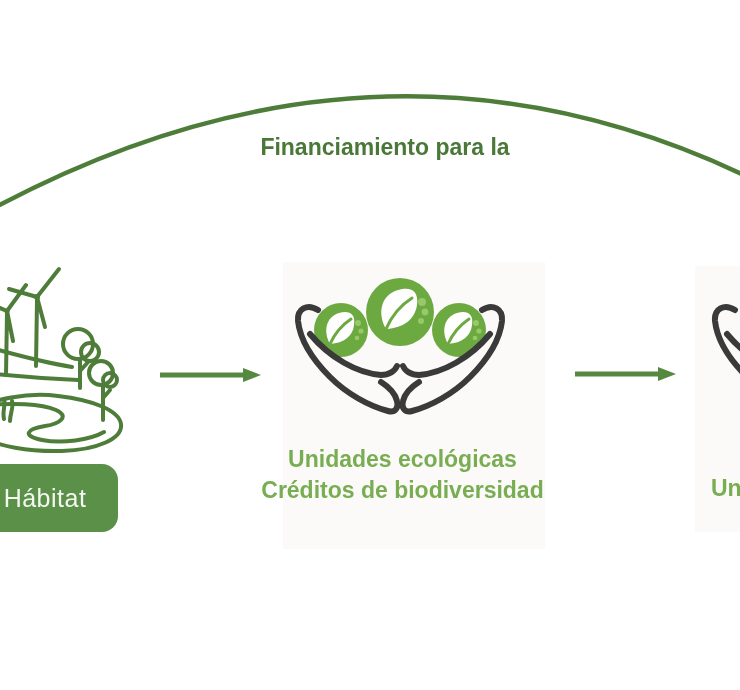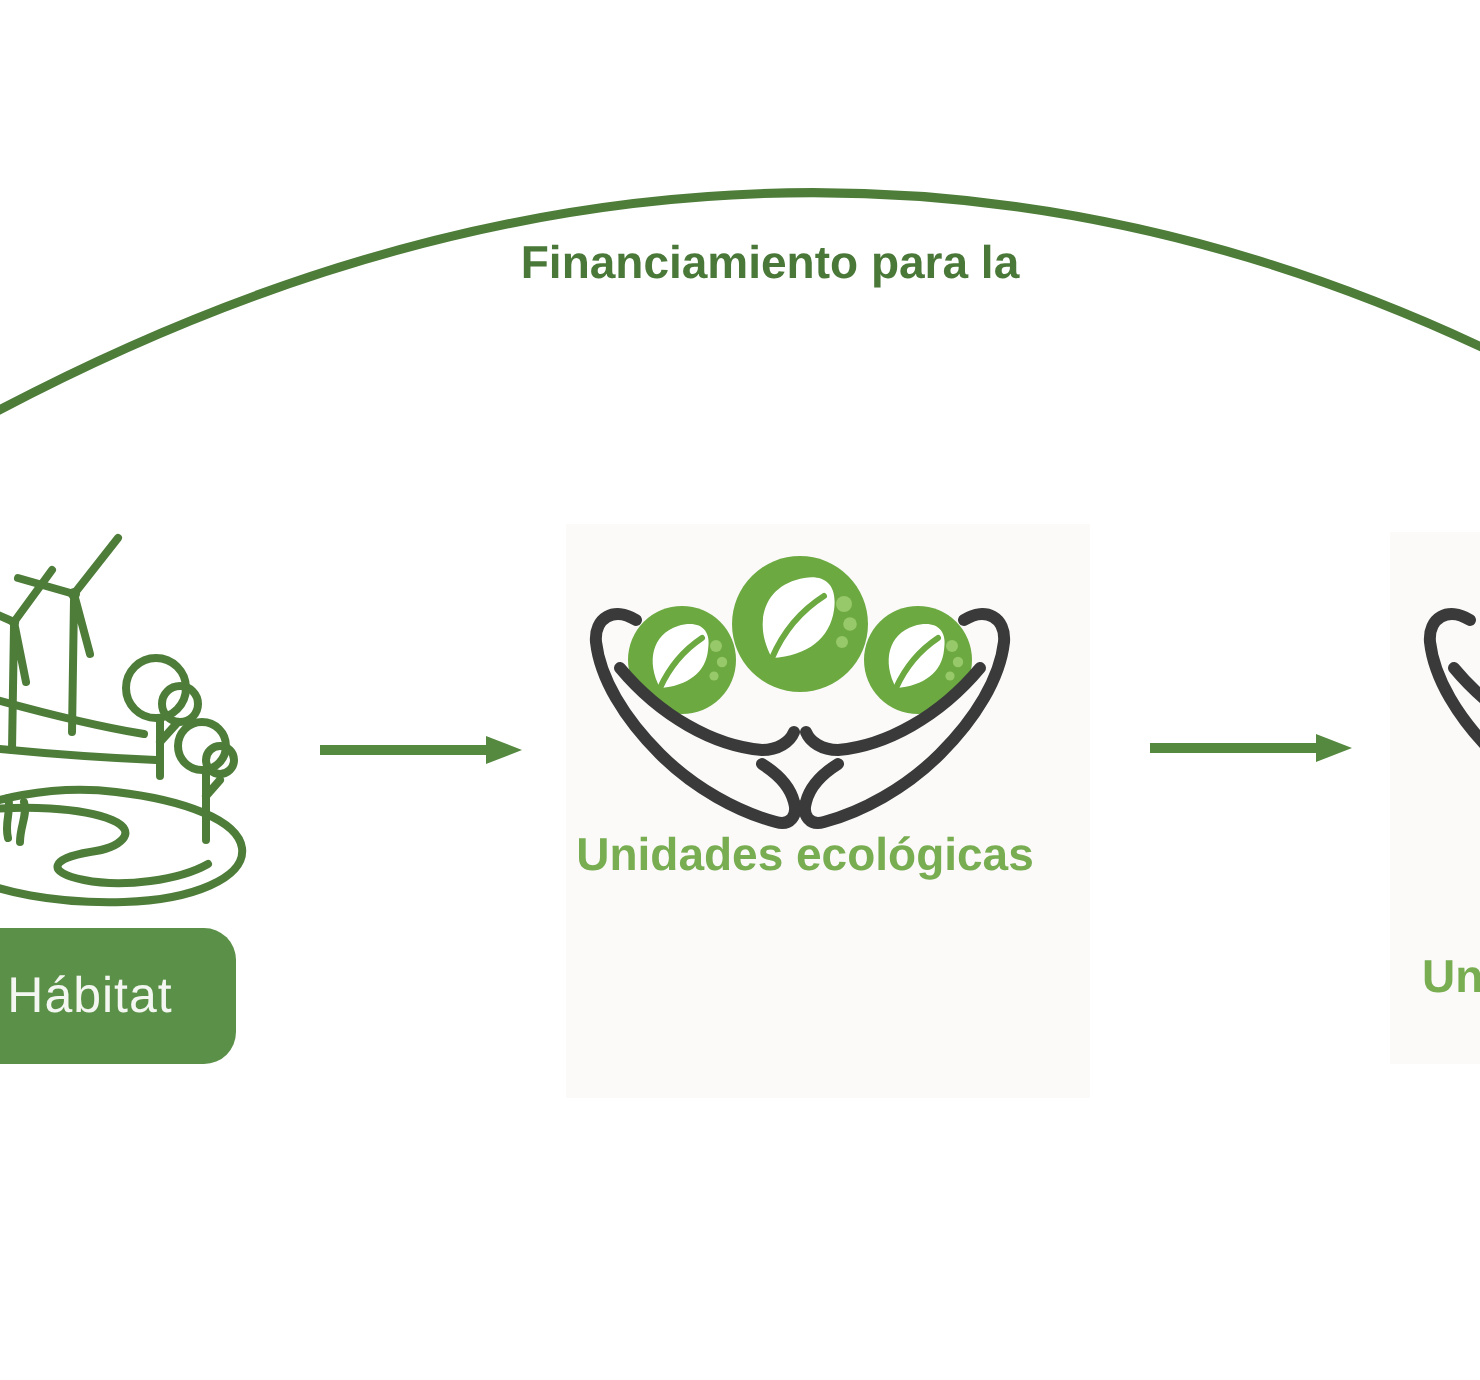--- a/index.html
+++ b/index.html
@@ -26,21 +26,21 @@
     overflow:hidden;background:var(--page-bg);
   }
   .abs{position:absolute;}
 
   
   #arc-svg{left:0;top:0;width:740px;height:240px;}
   .arc-line{fill:none;stroke:var(--arc-green);stroke-width:4.5;stroke-linecap:round;}
 
   
   #diagram-title{
-    left:235px;top:116px;width:300px;
+    left:235px;top:132px;width:300px;
     text-align:center;
     color:var(--title-green);
     font-size:23px;font-weight:bold;line-height:31px;
   }
 
   
   #habitat-svg{left:0;top:253px;width:135px;height:207px;overflow:hidden;}
   .land-line{fill:none;stroke:var(--arc-green);stroke-width:4;stroke-linecap:round;stroke-linejoin:round;}
   .land-dot{fill:var(--arc-green);stroke:none;}
 
@@ -72,21 +72,21 @@
   #right-hands{left:702px;top:300px;}
   .hand-line{fill:none;stroke:var(--hands-dark);stroke-width:6;stroke-linecap:round;stroke-linejoin:round;}
   #leaves-svg{left:285px;top:262px;width:230px;height:110px;}
   .leaf-circle{fill:var(--leaf-circle-green);}
   .leaf-white{fill:#ffffff;}
   .leaf-stem{fill:none;stroke:var(--leaf-circle-green);stroke-width:3;stroke-linecap:round;}
   .leaf-dot{fill:var(--leaf-dot-green);}
 
   
   #units-caption{
-    left:250px;top:412px;width:305px;
+    left:250px;top:444px;width:305px;
     text-align:center;
     color:var(--label-green);
     font-size:23px;font-weight:bold;line-height:31px;
   }
 
   
   #right-caption{
     left:711px;top:473px;width:60px;
     color:var(--label-green);
     font-size:23px;font-weight:bold;line-height:31px;
@@ -187,20 +187,21 @@
       <path class="hand-line" d="M25 34 C45 58 72 73 96 75 C104 75 110 71 112 66"></path>
     </g>
     <g>
       <path class="hand-line" d="M197 10 C208 3 218 9 217 21 C215 39 203 59 185 77 C168 94 146 106 127 111 C120 113 116 108 118 101 C120 93 126 87 134 82"></path>
       <path class="hand-line" d="M205 34 C185 58 158 73 134 75 C126 75 120 71 118 66"></path>
     </g>
   </svg>
 
   <div id="units-caption" class="abs">
     <div>Unidades ecológicas</div>
+    <div>Créditos de biodiversidad</div>
   </div>
 
   <svg id="arrow-2" class="arrow abs" viewBox="0 0 104 16" aria-hidden="true">
     <line class="arrow-shaft" x1="2" y1="8" x2="85" y2="8"></line>
     <polygon class="arrow-head" points="85,1 103,8 85,15"></polygon>
   </svg>
 
   <div id="right-img-bg" class="abs img-bg"></div>
 
   <svg id="right-hands" class="hands abs" viewBox="0 0 230 135" aria-hidden="true">

